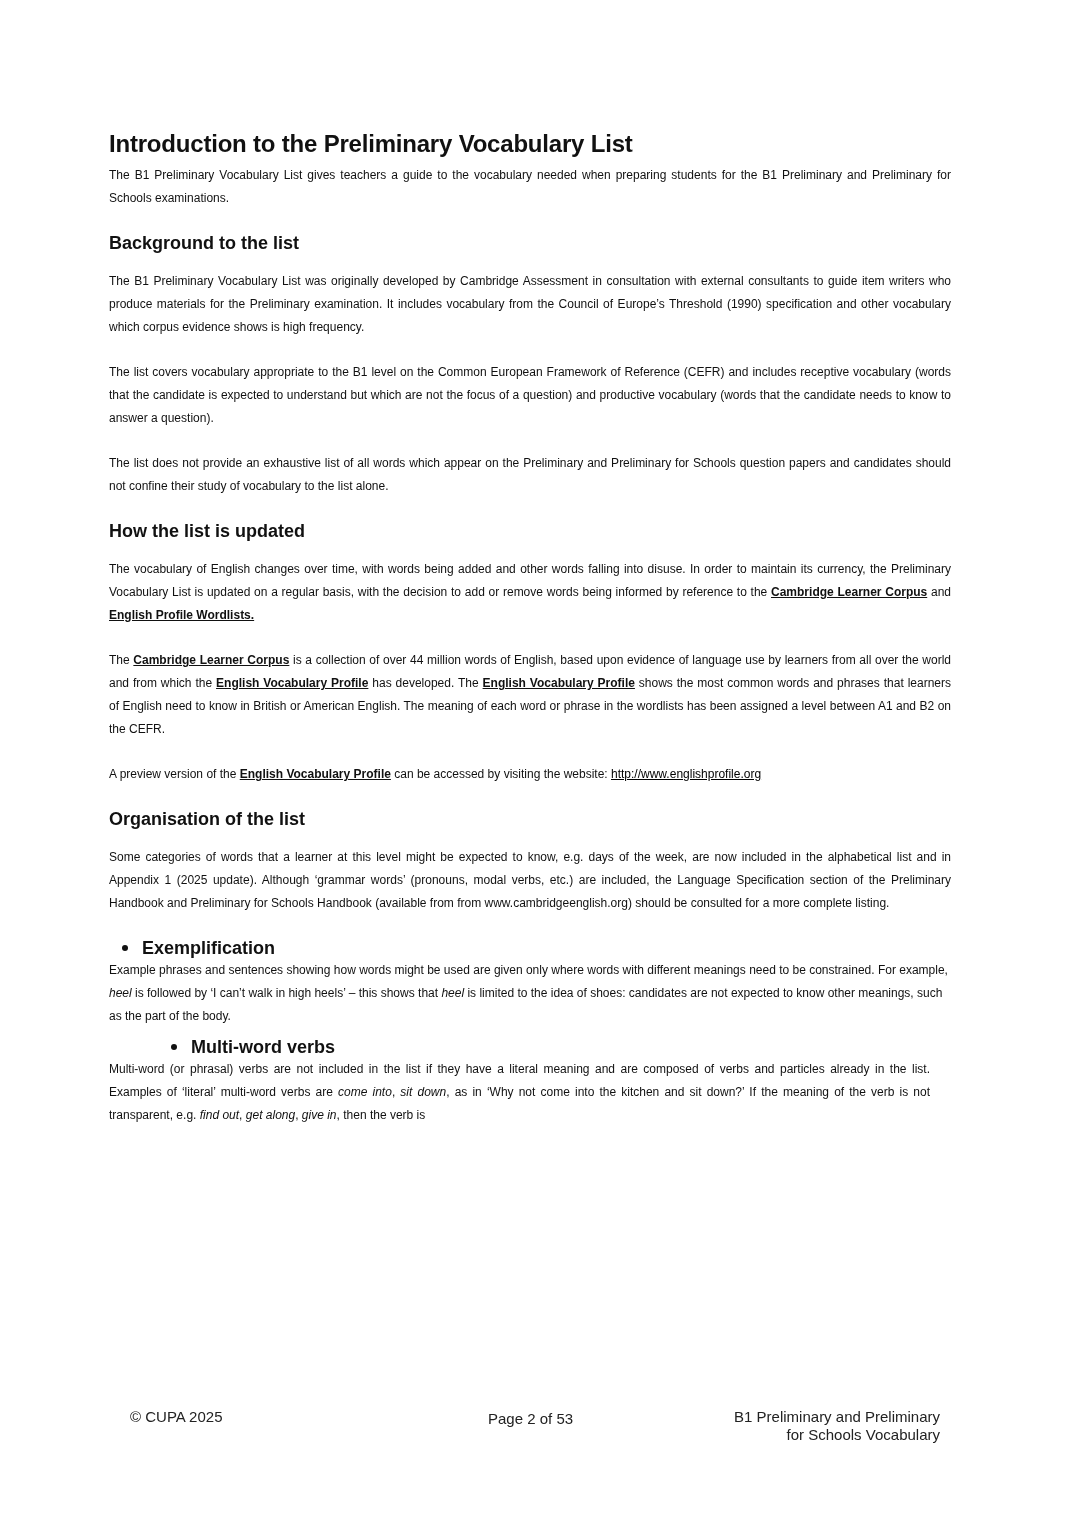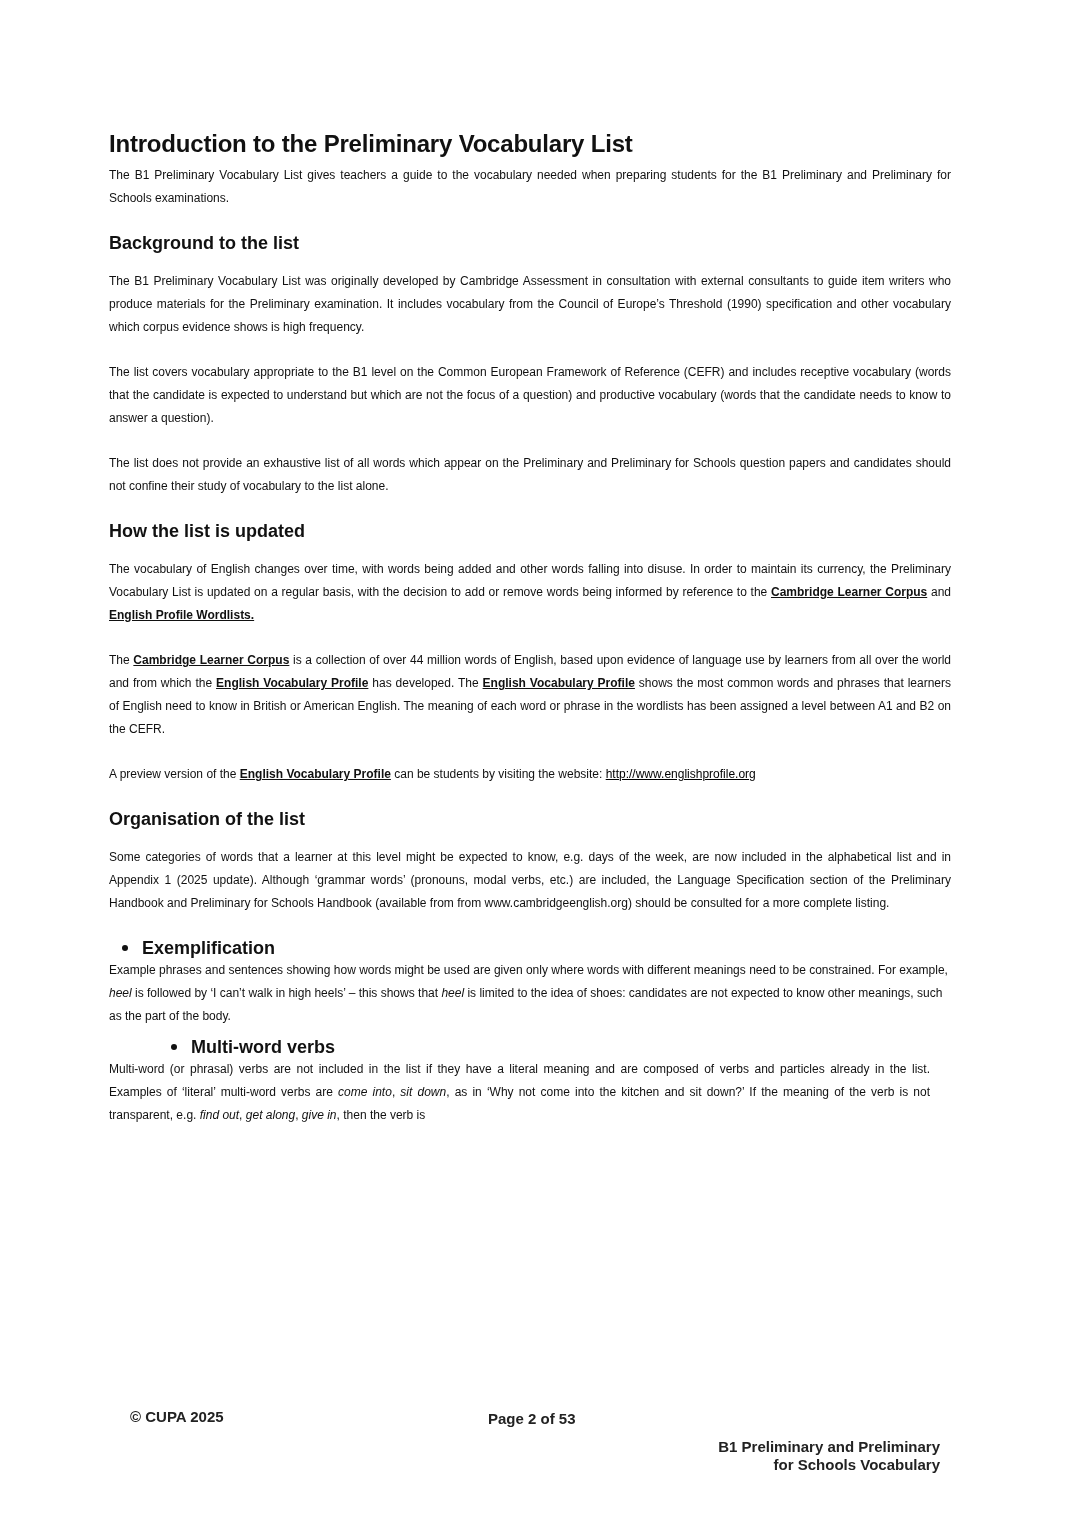--- a/index.html
+++ b/index.html
@@ -30,25 +30,25 @@
     }
     .bullet-dot {
       display: inline-block; width: 6px; height: 6px; border-radius: 50%;
       background: #111111; margin-right: 14px;
     }
     .b1 { padding-left: 13px; }
     .b2 { padding-left: 62px; }
     .indent { }
     .footer {
       position: absolute; top: 1408px; left: 130px; width: 810px; height: 40px;
-      font-size: 15px; line-height: 18px; color: #222222; font-weight: bold;
+      font-size: 15px; line-height: 18px; color: #222222;
     }
     .footer-left { position: absolute; left: 0; top: 0; }
     .footer-center { position: absolute; left: 358px; top: 2px; }
-    .footer-right { position: absolute; right: 0; top: 0; text-align: right; margin-top: 30px; }
+    .footer-right { position: absolute; right: 0; top: 0; text-align: right; }
   </style>
 </head>
 <body>
 
 <div class="page-content">
   <h1>Introduction to the Preliminary Vocabulary List</h1>
   <p>The B1  Preliminary Vocabulary List gives teachers a guide to the vocabulary needed when  preparing students for the B1 Preliminary and Preliminary for Schools examinations.</p>
   <div class="gap-m"></div>
 
   <h2>Background to the list</h2>
@@ -59,21 +59,21 @@
   <div class="gap-m"></div>
   <p>The list does not provide an exhaustive list of all words which appear on the Preliminary and Preliminary for Schools question papers and candidates should not confine their study of vocabulary to the list alone.</p>
   <div class="gap-m"></div>
 
   <h2>How the list is updated</h2>
   <div class="gap-xs"></div>
   <p><span>The vocabulary of English changes over time, with words being added and other words falling into disuse. In order to maintain its currency, the Preliminary Vocabulary List is updated on a regular basis, with the decision to add or remove words being informed by reference to the </span><b>Cambridge Learner Corpus</b><span> and </span><b>English Profile Wordlists.</b></p>
   <div class="gap-m"></div>
   <p><span>The </span><b>Cambridge Learner Corpus</b><span> is a collection of over 44 million words of English, based upon evidence of language use by learners from all over the world and from which the </span><b>English Vocabulary Profile</b><span> has developed. The </span><b>English Vocabulary Profile</b><span> shows the most common words and phrases that  learners of English  need to know in British or American English. The meaning of each word or phrase in the wordlists has been assigned  a level between A1 and B2 on the CEFR.</span></p>
   <div class="gap-m"></div>
-  <p><span>A preview version of the </span><b>English Vocabulary Profile</b><span> can be students by visiting the website: </span><a>http://www.englishprofile.org</a></p>
+  <p><span>A preview version of the </span><b>English Vocabulary Profile</b><span> can be accessed by visiting the website: </span><a>http://www.englishprofile.org</a></p>
   <div class="gap-m"></div>
 
   <h2>Organisation of the list</h2>
   <div class="gap-xs"></div>
   <p>Some categories of words that a learner at this level might be expected to know, e.g. days of the  week, are now included in the alphabetical list and in Appendix 1 (2025 update). Although ‘grammar words’ (pronouns, modal verbs, etc.) are included, the Language Specification section of the Preliminary Handbook and Preliminary for Schools Handbook (available from from www.cambridgeenglish.org) should be consulted for a more complete listing.</p>
   <div class="gap-m"></div>
 
   <div class="bullet-row b1">
     <span class="bullet-dot"></span>
     <span>Exemplification</span>

